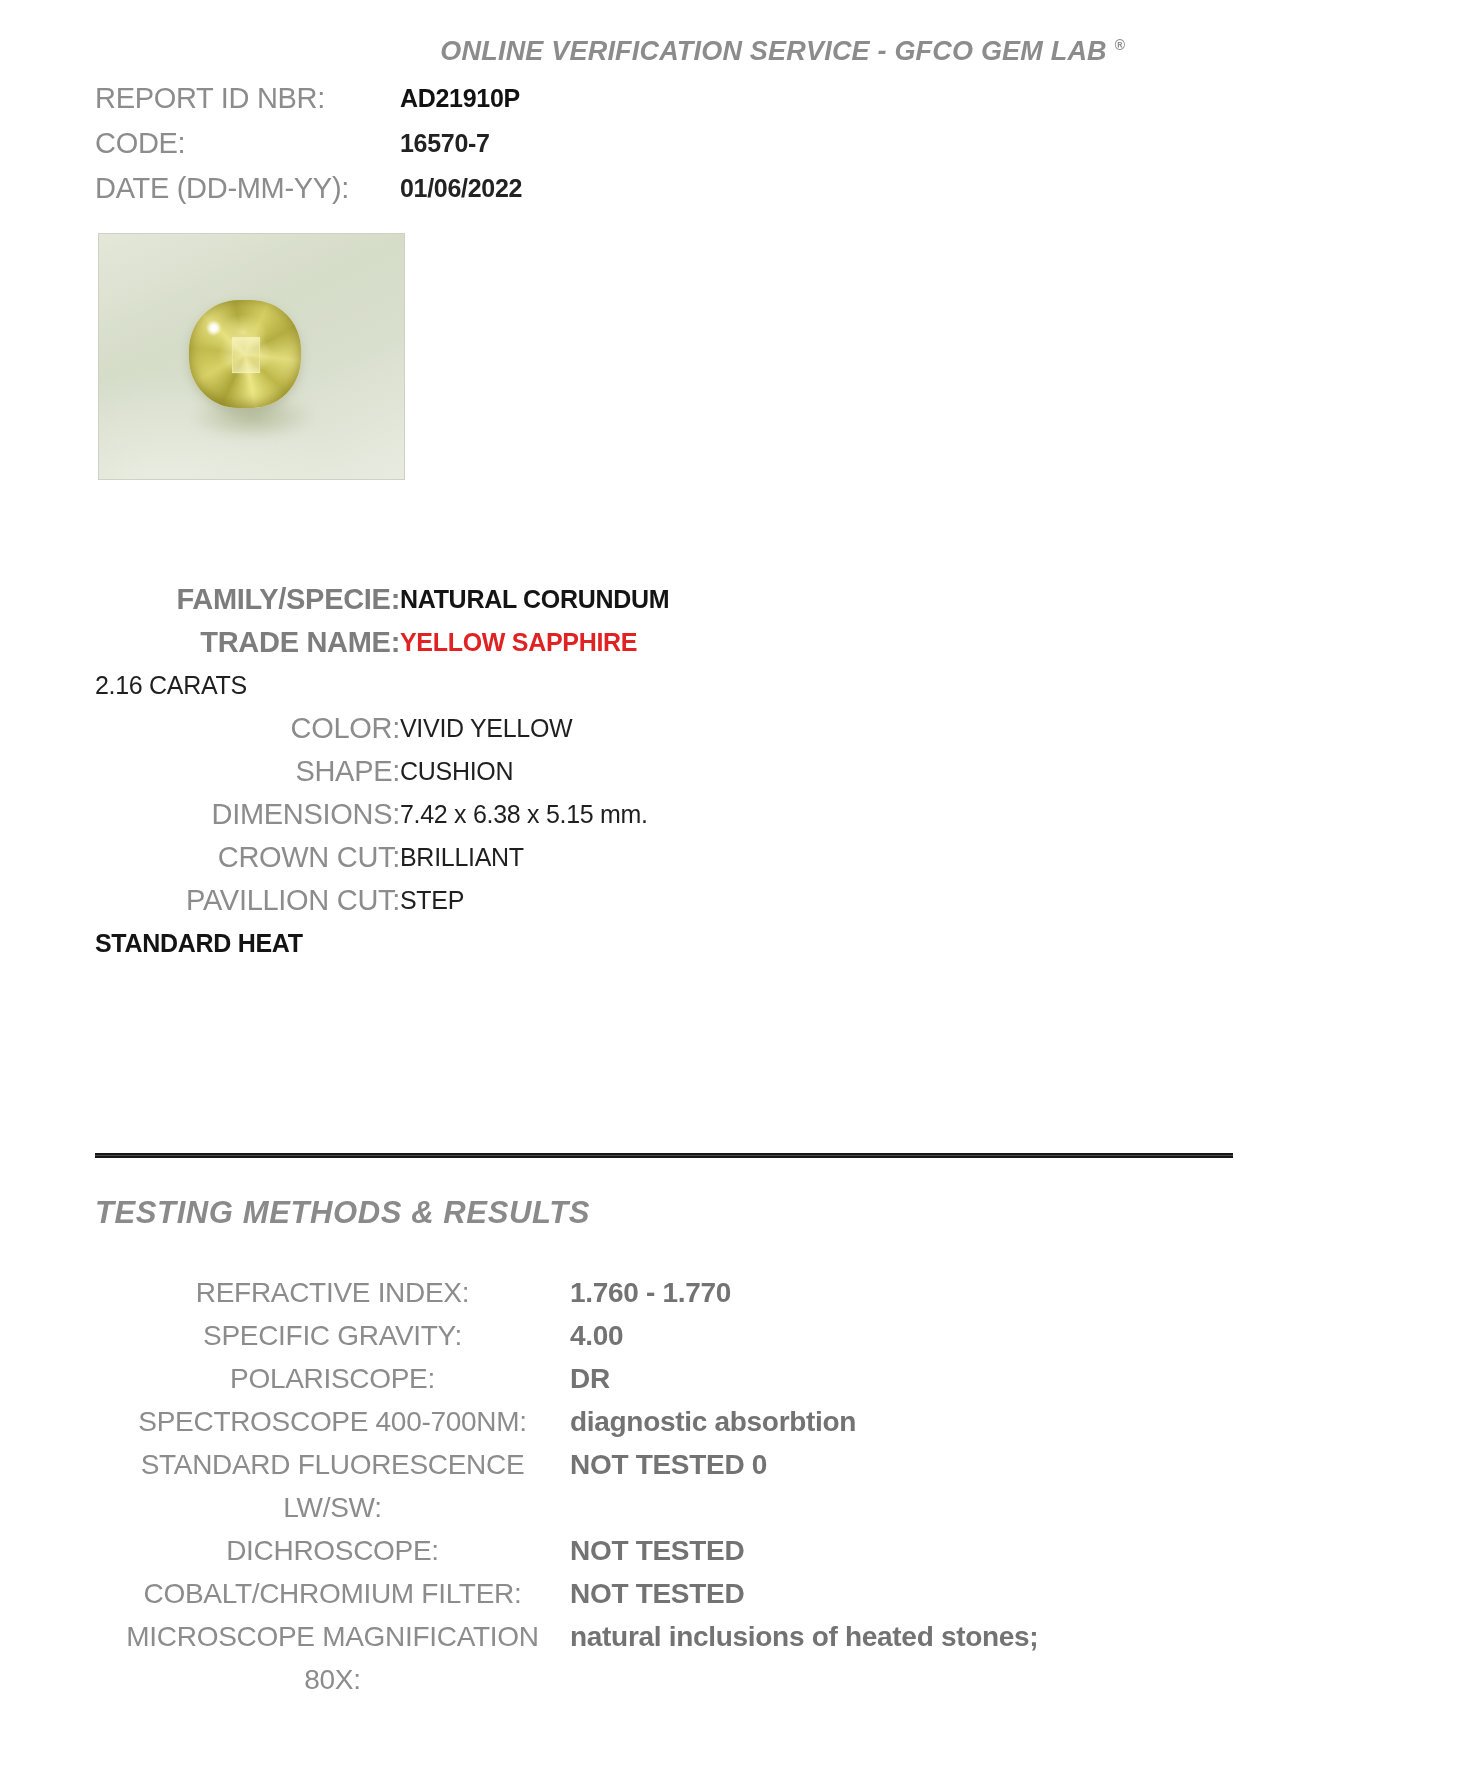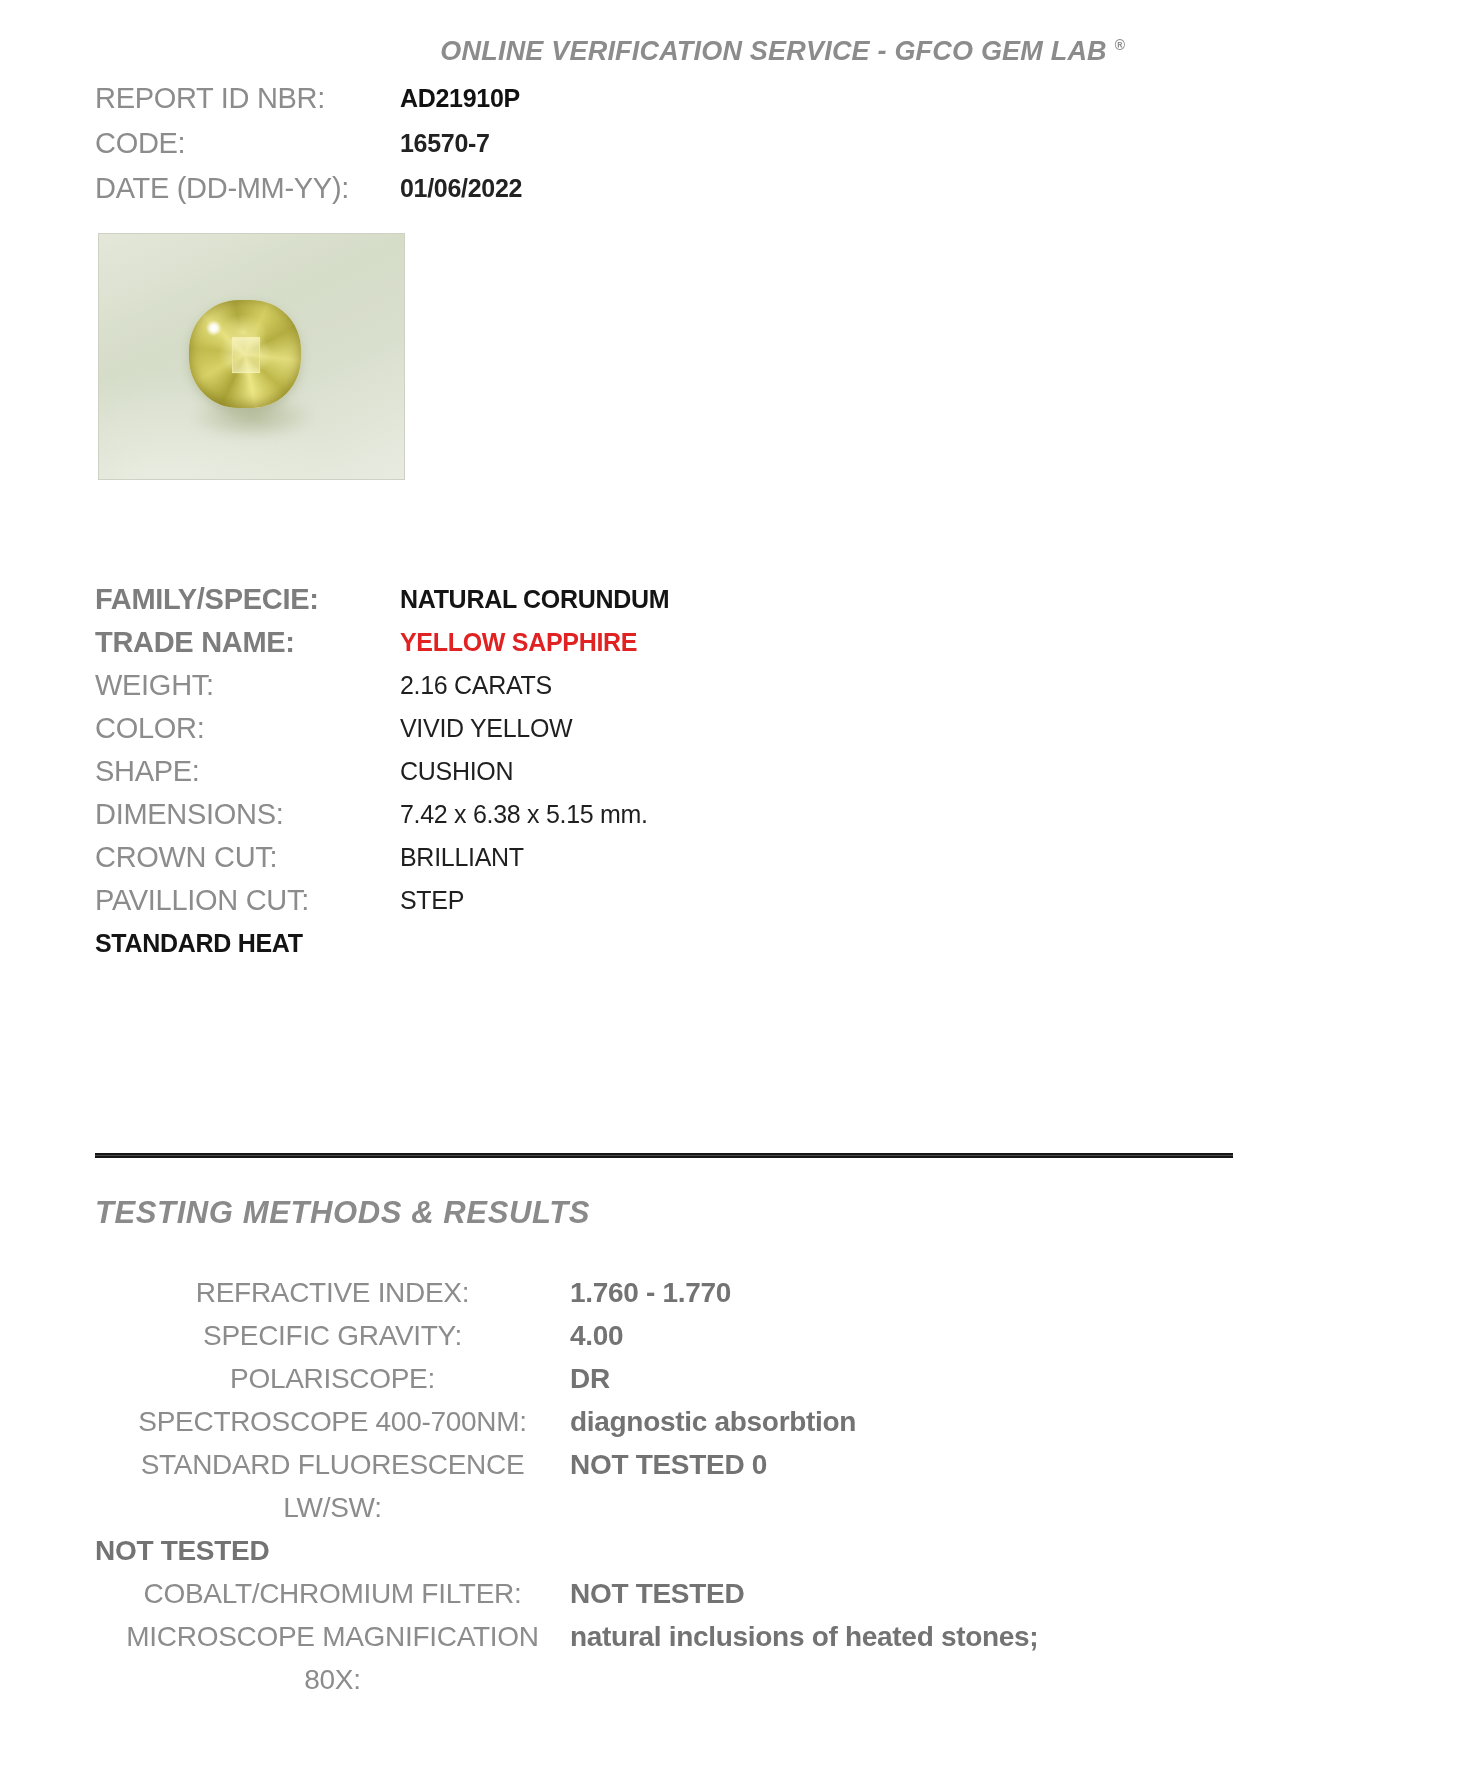--- a/index.html
+++ b/index.html
@@ -69,21 +69,21 @@
       0 4px 10px rgba(140,150,110,0.35);
   }
   .gem-stone::after {
     content:""; position:absolute; left:38%; top:34%; width:24%; height:32%;
     background:linear-gradient(180deg, rgba(250,247,200,0.75), rgba(210,204,90,0.15) 60%, rgba(250,247,200,0.6));
     border:1px solid rgba(245,240,180,0.5);
   }
 
   
   .specs-block { position:absolute; left:95px; top:578px; }
-  .specs-block .row { line-height:43px; }
+  .specs-block .row { line-height:43px;text-align:right; }
   .specs-block .lbl { font-size:29px; }
   .specs-block .lbl.bold { font-weight:bold; color:#7d7d7d; }
   .specs-block .val { font-weight:400; color:#1f1f1f; }
   .specs-block .val.bold { font-weight:bold; color:#141414; }
   .specs-block .val.red { font-weight:bold; color:#e02222; }
 
   
   .divider {
     position:absolute; left:95px; top:1153px; width:1267px; height:5px;
     background:linear-gradient(#161616 0%, #161616 30%, #4a4a4a 50%, #161616 70%, #161616 100%);
@@ -133,21 +133,20 @@
   <div class="specs-block">
     <div class="row">
       <span class="lbl bold">FAMILY/SPECIE:</span>
       <span class="val bold">NATURAL CORUNDUM</span>
     </div>
     <div class="row">
       <span class="lbl bold">TRADE NAME:</span>
       <span class="val red">YELLOW SAPPHIRE</span>
     </div>
     <div class="row">
-      <span class="lbl">WEIGHT:</span>
       <span class="val">2.16 CARATS</span>
     </div>
     <div class="row">
       <span class="lbl">COLOR:</span>
       <span class="val">VIVID YELLOW</span>
     </div>
     <div class="row">
       <span class="lbl">SHAPE:</span>
       <span class="val">CUSHION</span>
     </div>
@@ -187,20 +186,21 @@
     </div>
     <div class="row">
       <span class="lbl">SPECTROSCOPE 400-700NM:</span>
       <span class="val">diagnostic absorbtion</span>
     </div>
     <div class="row">
       <span class="lbl">STANDARD FLUORESCENCE LW/SW:</span>
       <span class="val">NOT TESTED 0</span>
     </div>
     <div class="row">
+      <span class="lbl">DICHROSCOPE:</span>
       <span class="val">NOT TESTED</span>
     </div>
     <div class="row">
       <span class="lbl">COBALT/CHROMIUM FILTER:</span>
       <span class="val">NOT TESTED</span>
     </div>
     <div class="row">
       <span class="lbl">MICROSCOPE MAGNIFICATION 80X:</span>
       <span class="val">natural inclusions of heated stones;</span>
     </div>

